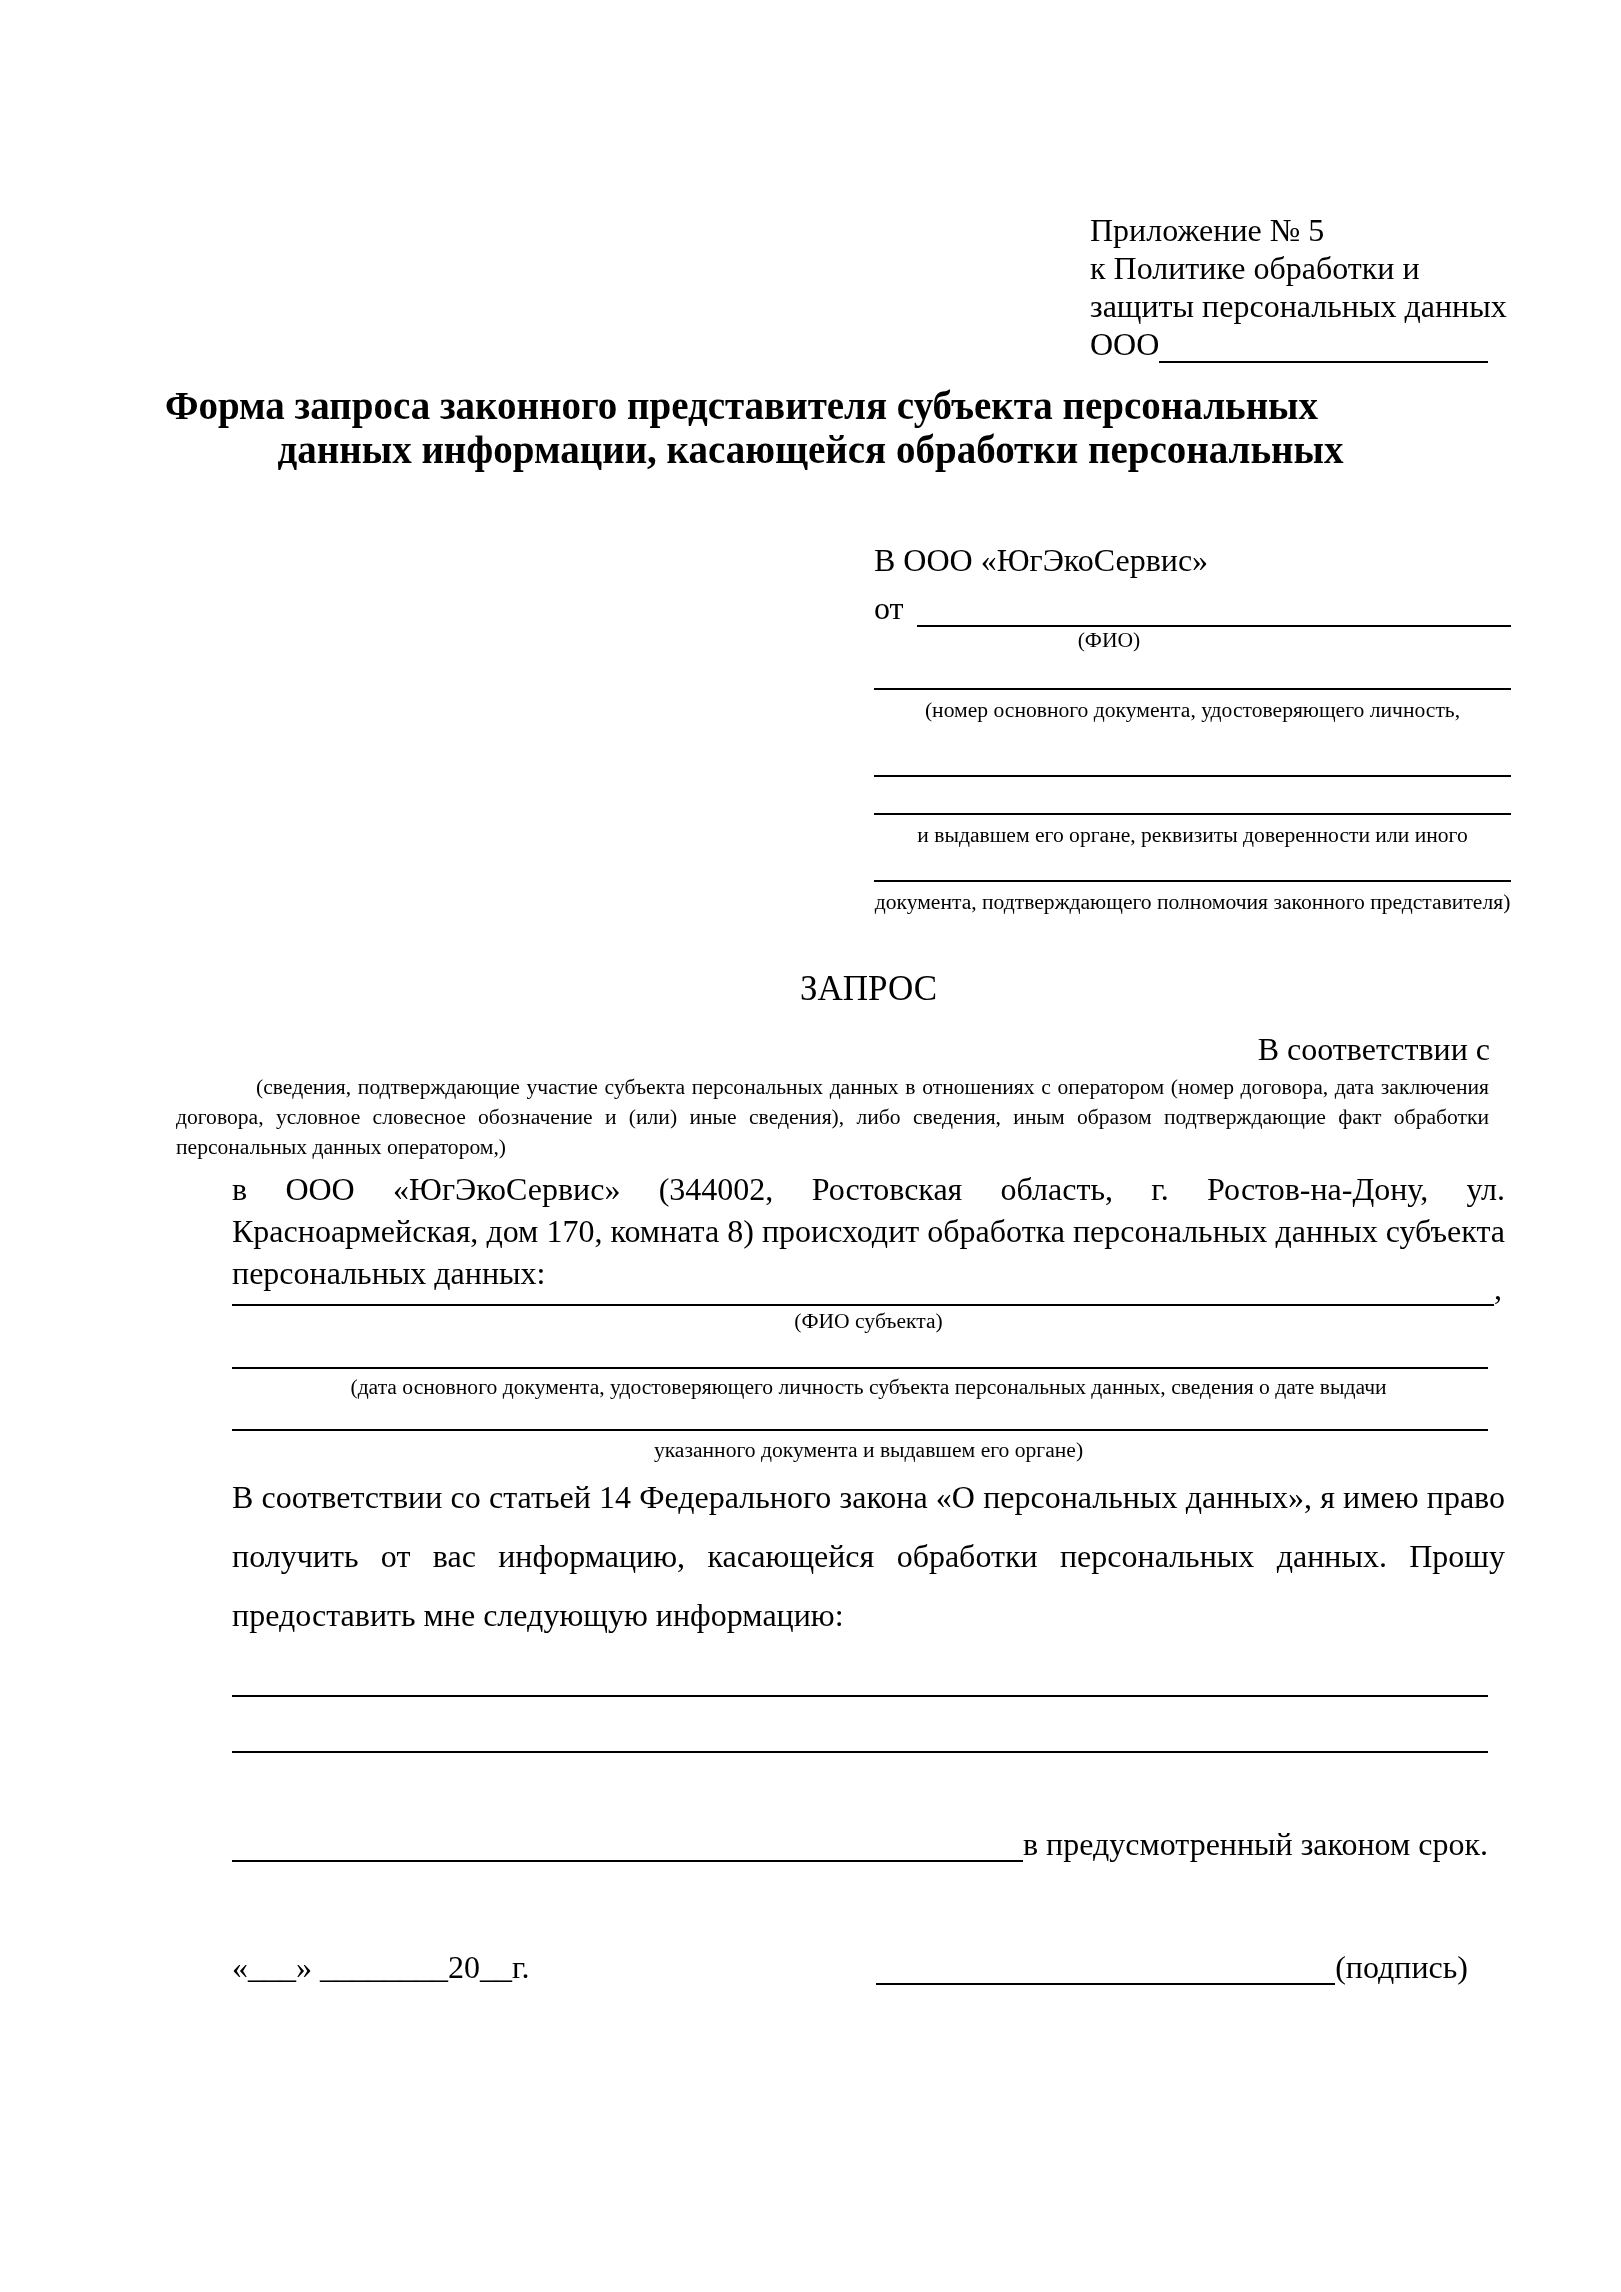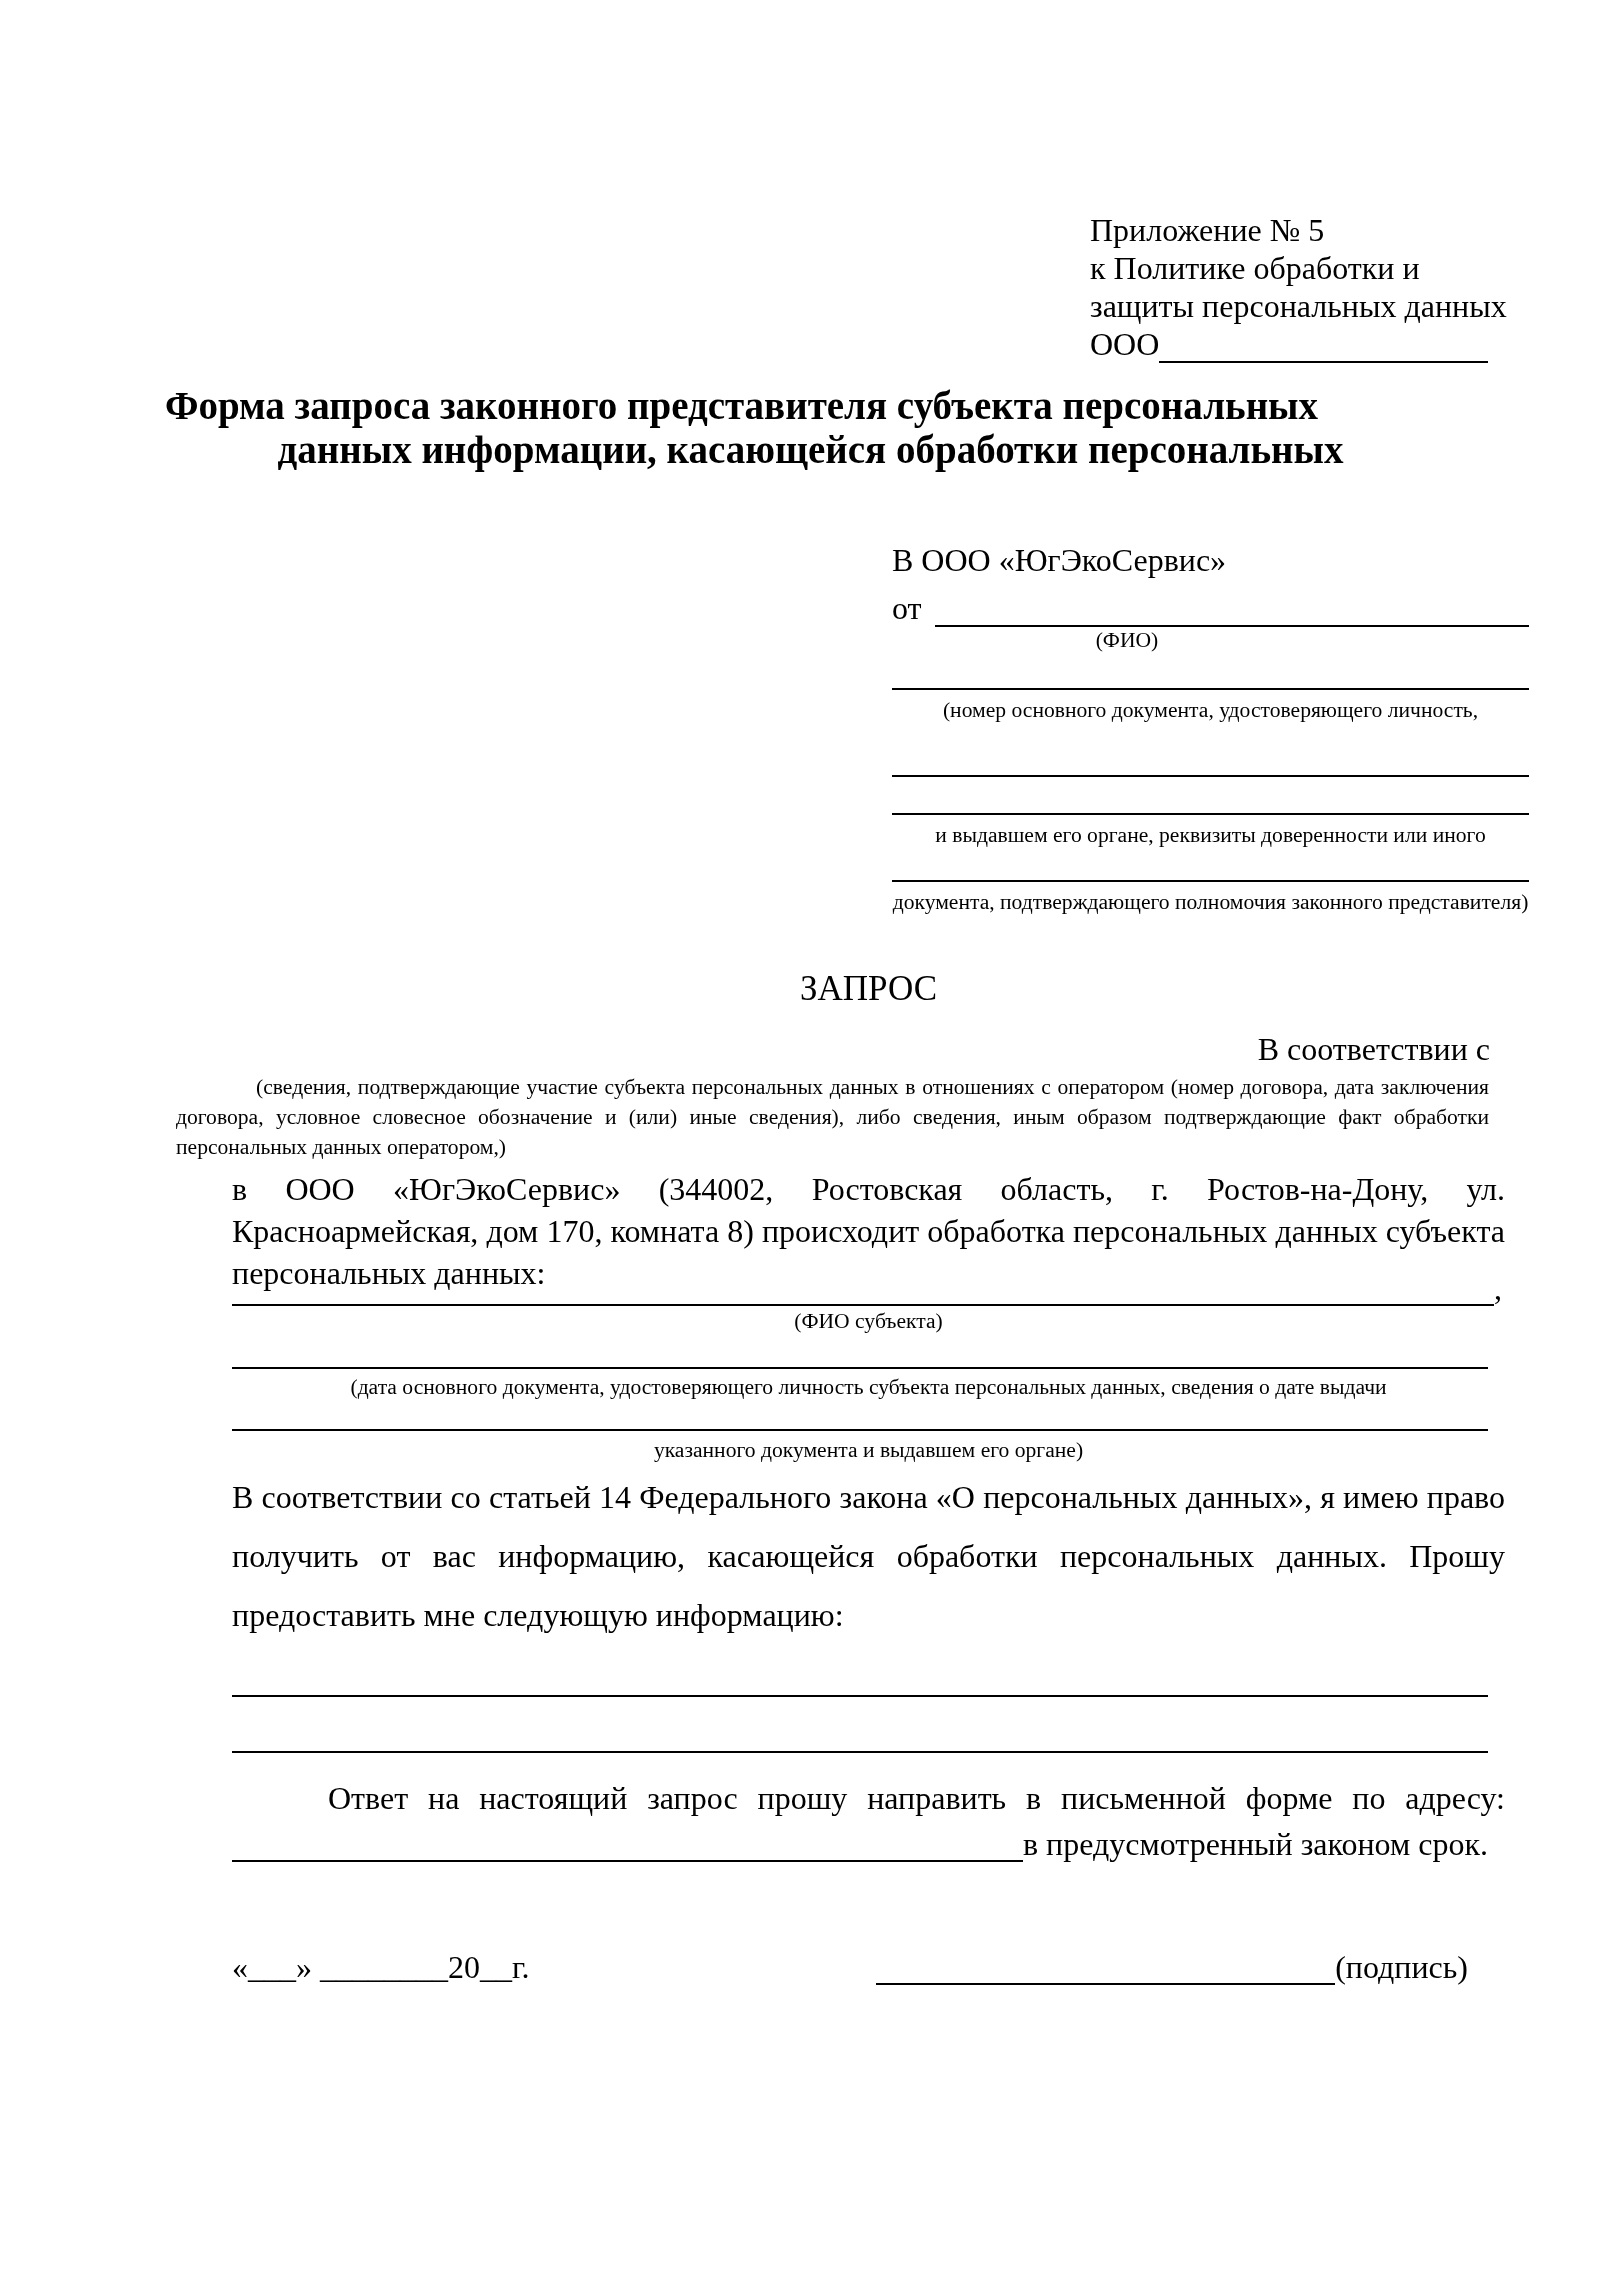--- a/index.html
+++ b/index.html
@@ -17,21 +17,21 @@
   .hline{position:absolute;height:0;border-top:2.9px solid #000;}
   .fill{flex:1 1 auto;border-bottom:2.9px solid #000;}
   
   .appendix{left:1090px;top:211px;width:398px;font-size:32px;line-height:38px;white-space:nowrap;}
   .ooo-row{display:flex;align-items:flex-end;height:38px;}
   
   .title{left:0;top:384px;width:1621px;text-align:center;font-weight:bold;font-size:39px;line-height:44px;}
   .title .t1{white-space:nowrap;transform:translateX(-69px);}
   .title .t2{white-space:nowrap;}
   
-  .recipient{left:892px;top:541px;width:637px;}
+  .recipient{left:874px;top:541px;width:637px;}
   .from-row{display:flex;align-items:flex-end;height:35px;margin-top:11.8px;font-size:32px;}
   .from-row .fill{margin-left:13.7px;}
   .fio-cap{margin-top:2px;padding-right:167px;}
   .r1{height:36px;border-bottom:2.9px solid #000;}
   .r2{height:52px;border-bottom:2.9px solid #000;}
   .r3{height:36px;border-bottom:2.9px solid #000;}
   .r4{height:33px;border-bottom:2.9px solid #000;}
   .rcap{margin-top:9px;white-space:nowrap;}
   
   .zapros{left:232px;top:972px;width:1273px;text-align:center;font-size:35px;line-height:33px;}
@@ -113,21 +113,20 @@
   <div class="abs cap sdoc-cap1">(дата основного документа, удостоверяющего личность субъекта персональных данных, сведения о дате выдачи</div>
 
   <div class="hline" style="left:232px;top:1429px;width:1256px;"></div>
   <div class="abs cap sdoc-cap2">указанного документа и выдавшем его органе)</div>
 
   <div class="abs law-par">В соответствии со статьей 14 Федерального закона «О персональных данных», я имею право получить от вас информацию, касающейся обработки персональных данных. Прошу предоставить мне следующую информацию:</div>
 
   <div class="hline" style="left:232px;top:1695px;width:1256px;"></div>
   <div class="hline" style="left:232px;top:1751px;width:1256px;"></div>
 
-  <div class="abs answer-par">Ответ на настоящий запрос прошу направить в письменной форме по адресу:</div>
 
   <div class="abs address-row">
     <span class="fill"></span>
     <span>в предусмотренный законом срок.</span>
   </div>
 
   <div class="abs footer-row">
     <span class="nowrap">«___» ________20__г.</span>
     <span class="sig-group">
       <span class="sig-fill"></span>

